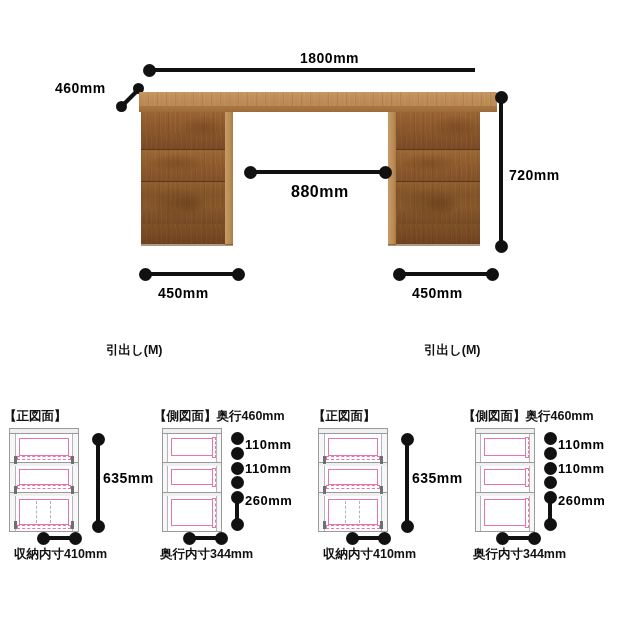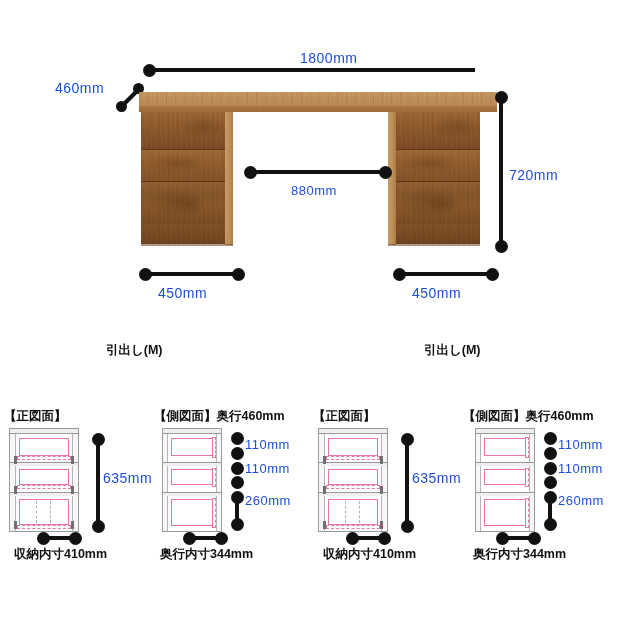--- a/index.html
+++ b/index.html
@@ -6,22 +6,22 @@
   html, body {
     width: 621px; height: 621px;
     background: #ffffff;
     font-family: "Liberation Sans", "DejaVu Sans", sans-serif;
     overflow: hidden;
   }
   #root { position: relative; width: 621px; height: 621px; background:#fff; }
 
   .abs { position: absolute; }
   .dim-label {
-    font-weight: normal;
-    color: #1d4ed8;
+    font-weight: bold;
+    color: #000000;
     letter-spacing: 0.5px;
     white-space: nowrap;
   }
 
   
   .hline { position:absolute; height:4px; background:#111; }
   .vline { position:absolute; width:4px; background:#111; }
   .dot {
     position:absolute; border-radius:50%; background:#111;
   }
@@ -184,21 +184,21 @@
         <div class="ped-shadow" style="left:0; top:0; width:84px; height:132px;"></div>
       </div>
 
       <div class="kick" style="left:2px; top:152px; width:92px; height:2px; opacity:.55;"></div>
       <div class="kick" style="left:249px; top:152px; width:92px; height:2px; opacity:.55;"></div>
     </div>
 
     <div class="hline" style="left:251px; top:170px; width:134px;"></div>
     <div class="dot dot-l" style="left:244px; top:166px;"></div>
     <div class="dot dot-l" style="left:379px; top:166px;"></div>
-    <div class="abs dim-label" style="left:291px; top:183px; font-size:13px;text-align:center;">880mm</div>
+    <div class="abs dim-label" style="left:291px; top:183px; font-size:16px;text-align:center;">880mm</div>
 
     <div class="vline" style="left:499px; top:96px; height:150px;"></div>
     <div class="dot dot-l" style="left:495px; top:91px;"></div>
     <div class="dot dot-l" style="left:495px; top:240px;"></div>
     <div class="abs dim-label" style="left:509px; top:167px; font-size:14px;">720mm</div>
 
     <div class="hline" style="left:146px; top:272px; width:92px;"></div>
     <div class="dot dot-l" style="left:139px; top:268px;"></div>
     <div class="dot dot-l" style="left:232px; top:268px;"></div>
     <div class="abs dim-label" style="left:158px; top:285px; font-size:14px;">450mm</div>

